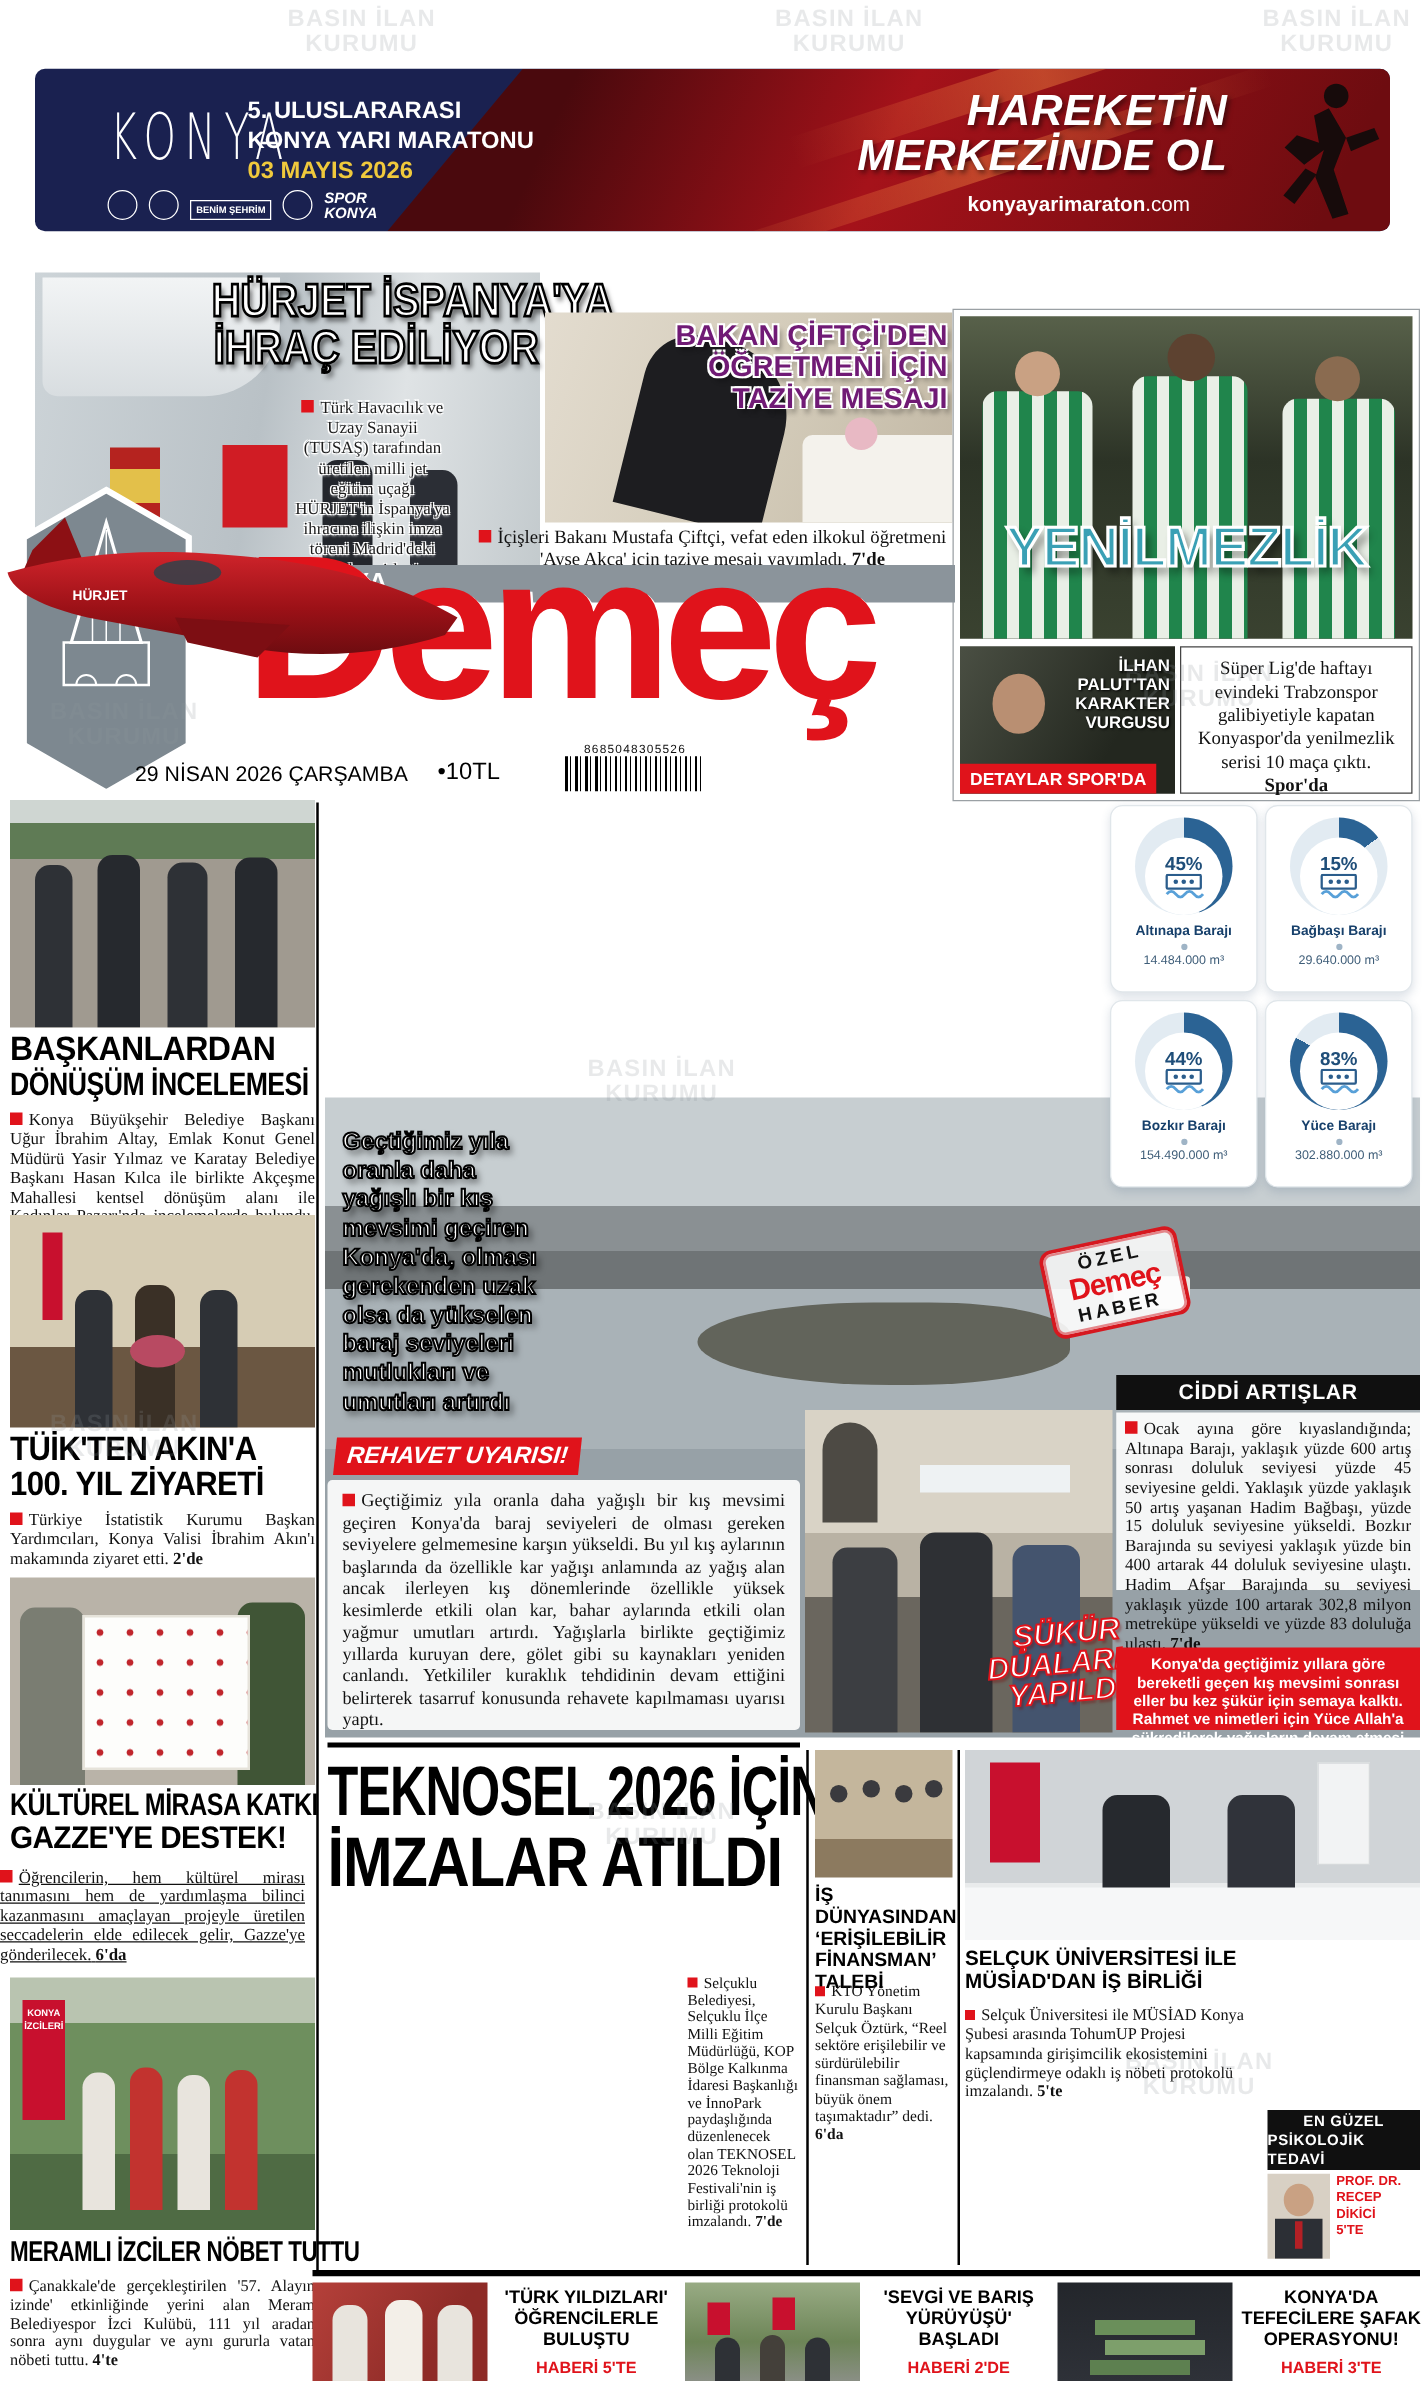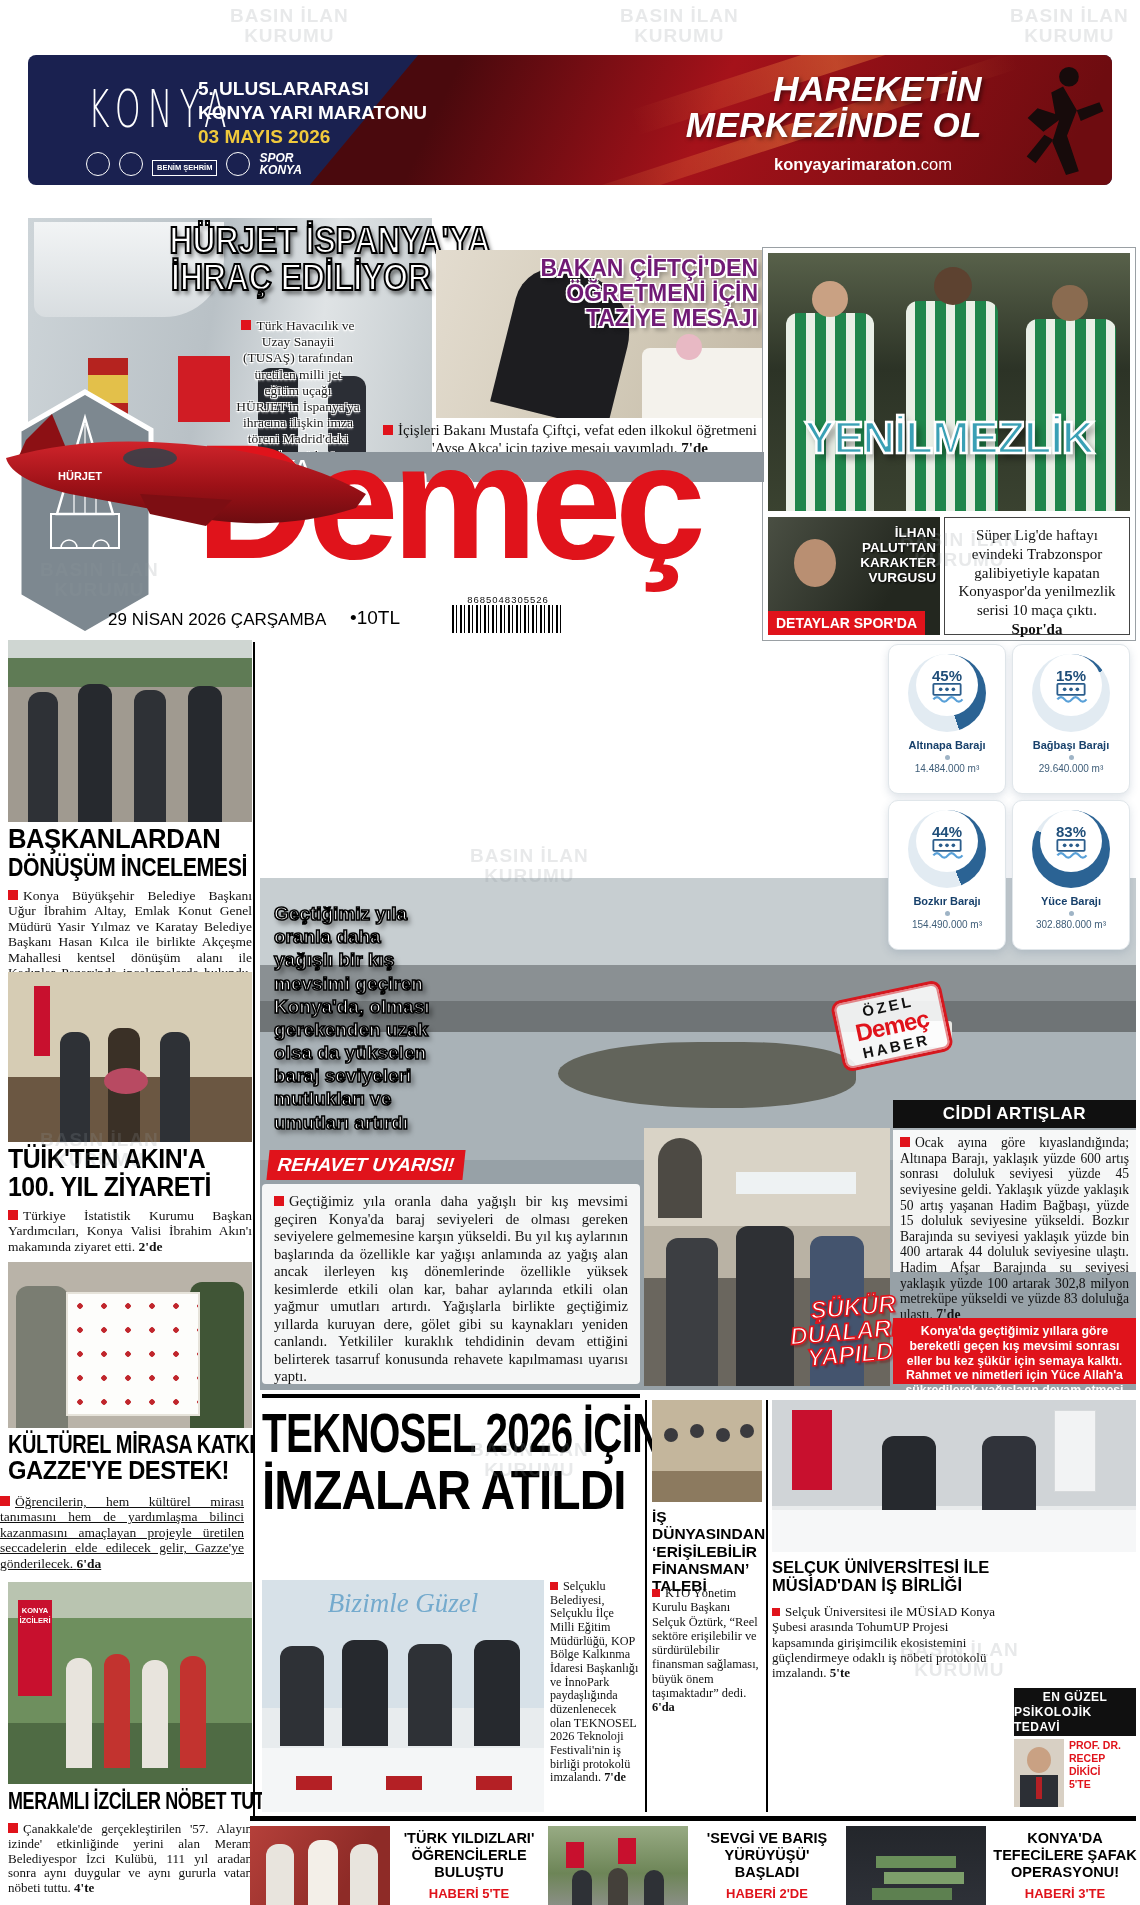--- a/index.html
+++ b/index.html
@@ -60,21 +60,21 @@
          text-shadow:2px 2px 0 #fff;}
   .mast-date{font-weight:400;font-size:17px;color:#000;}
   #barcode{left:452px;top:594px;width:112px;height:42px;text-align:center;}
   #barcode .num{font-size:9.5px;letter-spacing:1px;}
   #barcode .bars{height:28px;background:repeating-linear-gradient(90deg,#000 0 2px,#fff 2px 4px,#000 4px 5px,#fff 5px 8px);}
   
   #main-head{left:264px;top:636px;color:#2e6b9e;font-weight:900;font-size:106px;line-height:.93;letter-spacing:-3px;}
   #intro{left:274px;top:902px;width:156px;font-weight:800;font-size:19px;line-height:1.22;}
   .card{position:absolute;width:118px;height:150px;background:#fff;border:1px solid #e0e6ea;border-radius:10px;
         box-shadow:0 3px 8px rgba(60,90,120,.18);display:flex;flex-direction:column;align-items:center;padding-top:9px;box-sizing:border-box;}
-  .ring{width:78px;height:78px;border-radius:50%;display:flex;align-items:flex-start;justify-content:center;}
+  .ring{width:78px;height:78px;border-radius:50%;display:flex;align-items:flex-end;justify-content:center;}
   .ring-in{width:62px;height:62px;border-radius:50%;background:#fff;display:flex;flex-direction:column;align-items:center;justify-content:center;}
   .pct{font-weight:800;color:#1f4e79;font-size:15px;line-height:1;}
   .dam-name{margin-top:7px;font-size:11px;font-weight:800;color:#17406b;}
   .dam-dot{width:5px;height:5px;background:#9fb4c6;border-radius:50%;margin:4px auto 3px;}
   .dam-vol{font-size:10px;color:#3f5e79;}
   #stamp{left:836px;top:990px;width:106px;transform:rotate(-12deg);border:3px solid #d6181f;border-radius:10px;
          background:rgba(255,255,255,.88);box-shadow:0 0 0 2px rgba(214,24,31,.5) inset;text-align:center;padding:4px 0;}
   #stamp .s1,#stamp .s3{font-weight:900;font-size:15px;letter-spacing:3px;color:#111;}
   #stamp .s2{font-weight:900;font-size:24px;color:#e0131b;letter-spacing:-1px;line-height:1;}
   .redband{background:#e0131b;color:#fff;font-weight:900;font-style:italic;display:flex;align-items:center;justify-content:center;}
@@ -402,31 +402,20 @@
   <div id="sukur-box" class="abs">Konya'da geçtiğimiz yıllara göre bereketli geçen kış mevsimi sonrası eller bu kez şükür için semaya kalktı. Rahmet ve nimetleri için Yüce Allah'a şükredilerek yağışların devam etmesi niyazında bulunuldu.</div>
 
   <div class="abs" style="left:262px;top:1394px;width:378px;height:4px;background:#000;"></div>
   <div class="abs vr" style="left:645px;top:1400px;width:2px;height:412px;"></div>
   <div class="abs vr" style="left:766px;top:1400px;width:2px;height:412px;"></div>
 
   <div class="abs khead lower-head" style="left:262px;top:1404px;font-size:56px;">
     <span class="hline" style="transform:scaleX(.72);">TEKNOSEL 2026 İÇİN</span>
     <span class="hline" style="transform:scaleX(.85);">İMZALAR ATILDI</span>
   </div>
-  <div class="abs photo ph-sign" style="left:262px;top:1580px;width:282px;height:232px;">
-    <div class="abs" style="left:0;top:8px;width:100%;text-align:center;font-family:'Liberation Serif',serif;font-style:italic;font-size:27px;color:#74aacd;">Bizimle Güzel</div>
-    <div class="fig" style="left:18px;top:66px;width:44px;height:100px;"></div>
-    <div class="fig" style="left:80px;top:60px;width:46px;height:106px;background:#26292e;"></div>
-    <div class="fig" style="left:146px;top:64px;width:44px;height:102px;"></div>
-    <div class="fig" style="left:212px;top:60px;width:46px;height:106px;background:#26292e;"></div>
-    <div class="abs" style="left:0;bottom:0;width:100%;height:64px;background:#f4f6f7;"></div>
-    <div class="abs" style="left:34px;bottom:22px;width:36px;height:14px;background:#b42025;"></div>
-    <div class="abs" style="left:124px;bottom:22px;width:36px;height:14px;background:#b42025;"></div>
-    <div class="abs" style="left:214px;bottom:22px;width:36px;height:14px;background:#b42025;"></div>
-  </div>
   <div class="abs ser" style="left:550px;top:1580px;width:90px;font-size:12.2px;line-height:1.12;text-align:left;">
     <span class="bullet" style="width:8px;height:8px;"></span><span>Selçuklu Belediyesi, Selçuklu İlçe Milli Eğitim Müdürlüğü, KOP Bölge Kalkınma İdaresi Başkanlığı ve İnnoPark paydaşlığında düzenlenecek olan TEKNOSEL 2026 Teknoloji Festivali'nin iş birliği protokolü imzalandı.</span>
     <b>7'de</b>
   </div>
 
   <div class="abs photo ph-meet2" style="left:652px;top:1400px;width:110px;height:102px;">
     <div class="head-c" style="left:12px;top:28px;width:14px;height:14px;background:#3a3a3e;"></div>
     <div class="head-c" style="left:38px;top:24px;width:14px;height:14px;background:#3a3a3e;"></div>
     <div class="head-c" style="left:64px;top:28px;width:14px;height:14px;background:#3a3a3e;"></div>
     <div class="head-c" style="left:88px;top:24px;width:14px;height:14px;background:#3a3a3e;"></div>

